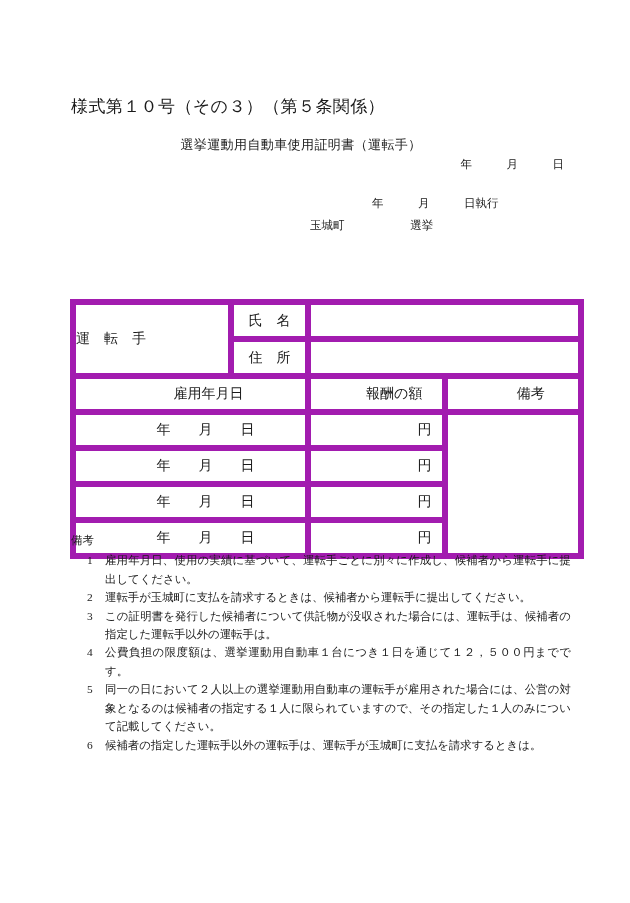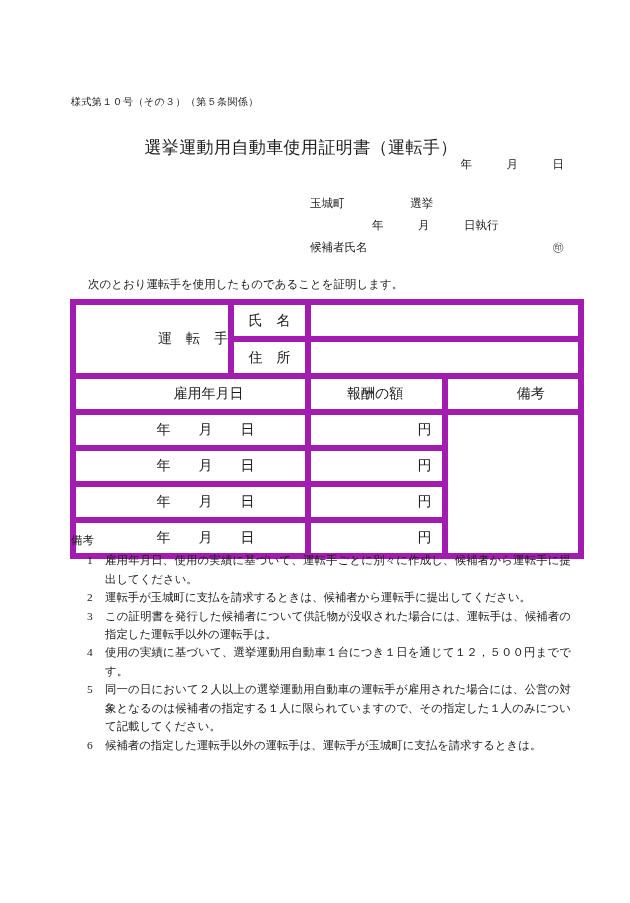--- a/index.html
+++ b/index.html
@@ -18,33 +18,33 @@
     height: 903px;
     background: #ffffff;
     overflow: hidden;
   }
 
   
   .form-number {
     position: absolute;
     left: 71px;
     top: 95px;
-    font-size: 10px;
+    font-size: 17px;
     letter-spacing: 0.4px;
     white-space: nowrap;
   }
 
   
   .doc-title {
     position: absolute;
     left: 0;
     top: 136px;
     width: 602px;
     text-align: center;
-    font-size: 17px;
+    font-size: 13px;
     letter-spacing: 0.4px;
     white-space: nowrap;
   }
 
   
   .date-line-top {
     position: absolute;
     left: 0;
     top: 157px;
     width: 564px;
@@ -106,21 +106,21 @@
     font-size: 11.5px;
   }
   .doc-table td {
     border: 6px solid #a21caf;
     padding: 0;
     height: 28px;
     vertical-align: middle;
     font-size: 14px;
     line-height: 1.1;
   }
-  .c-driver      { width: 152px; text-align: right; }
+  .c-driver      { width: 152px; text-align: left; }
   .c-sublabel    { width: 71px;  text-align: center; }
   .c-value       { width: 267px; }
   .c-hire        { width: 152px; text-align: center; }
   .c-amount      { width: 228px; }
   .c-remarks     { width: 110px; text-align: center; }
 
   td.tall { height: 31px; }
   td.row-h { height: 30px; padding-left: 36px; }
 
   .dateslot {
@@ -170,50 +170,45 @@
 
 <div class="page">
 
   <div class="form-number">様式第１０号（その３）（第５条関係）</div>
 
   <div class="doc-title">選挙運動用自動車使用証明書（運転手）</div>
 
   <div class="date-line-top">年　　　月　　　日</div>
 
   <div class="sig-block">
+    <div class="sig-line sig-exec">
+      <span>年　　　月　　　日執行</span>
+    </div>
     <div class="sig-line sig-town">
       <span>玉城町</span>
       <span class="gap"></span>
       <span>選挙</span>
     </div>
-    <div class="sig-line sig-exec">
-      <span>年　　　月　　　日執行</span>
-    </div>
-    <div class="sig-line sig-cand">
-      <span>候補者氏名</span>
-      <span class="seal-mark">㊞</span>
-    </div>
   </div>
 
-  <div class="certify">次のとおり運転手を使用したものであることを証明します。</div>
 
   <table class="doc-table">
     <tbody>
       <tr>
         <td class="c-driver tall" rowspan="2">運　転　手</td>
         <td class="c-sublabel tall">氏　名</td>
         <td class="c-value tall" colspan="2"></td>
       </tr>
       <tr>
         <td class="c-sublabel tall">住　所</td>
         <td class="c-value tall" colspan="2"></td>
       </tr>
       <tr>
         <td class="c-hire row-h" colspan="2">雇用年月日</td>
-        <td class="c-amount row-h" style="text-align:left">報酬の額</td>
+        <td class="c-amount row-h" style="text-align:center">報酬の額</td>
         <td class="c-remarks row-h">備考</td>
       </tr>
 
       <tr>
         <td class="c-hire row-h" colspan="2">
           <span class="dateslot">年　　月　　日</span>
         </td>
         <td class="c-amount row-h">
           <span class="yen">円</span>
         </td>
@@ -256,21 +251,21 @@
     <div class="note-item">
       <span class="note-num">2</span>
       <span class="note-text">運転手が玉城町に支払を請求するときは、候補者から運転手に提出してください。</span>
     </div>
     <div class="note-item">
       <span class="note-num">3</span>
       <span class="note-text">この証明書を発行した候補者について供託物が没収された場合には、運転手は、候補者の指定した運転手以外の運転手は。</span>
     </div>
     <div class="note-item">
       <span class="note-num">4</span>
-      <span class="note-text">使用の実績に基づいて、選挙運動用自動車１台につき１日を通じて１２，５００円までです。</span>
+      <span class="note-text">公費負担の限度額は、選挙運動用自動車１台につき１日を通じて１２，５００円までです。</span>
     </div>
     <div class="note-item">
       <span class="note-num">5</span>
       <span class="note-text">同一の日において２人以上の選挙運動用自動車の運転手が雇用された場合には、公営の対象となるのは候補者の指定する１人に限られていますので、その指定した１人のみについて記載してください。</span>
     </div>
     <div class="note-item">
       <span class="note-num">6</span>
       <span class="note-text">候補者の指定した運転手以外の運転手は、運転手が玉城町に支払を請求するときは。</span>
     </div>
   </div>

